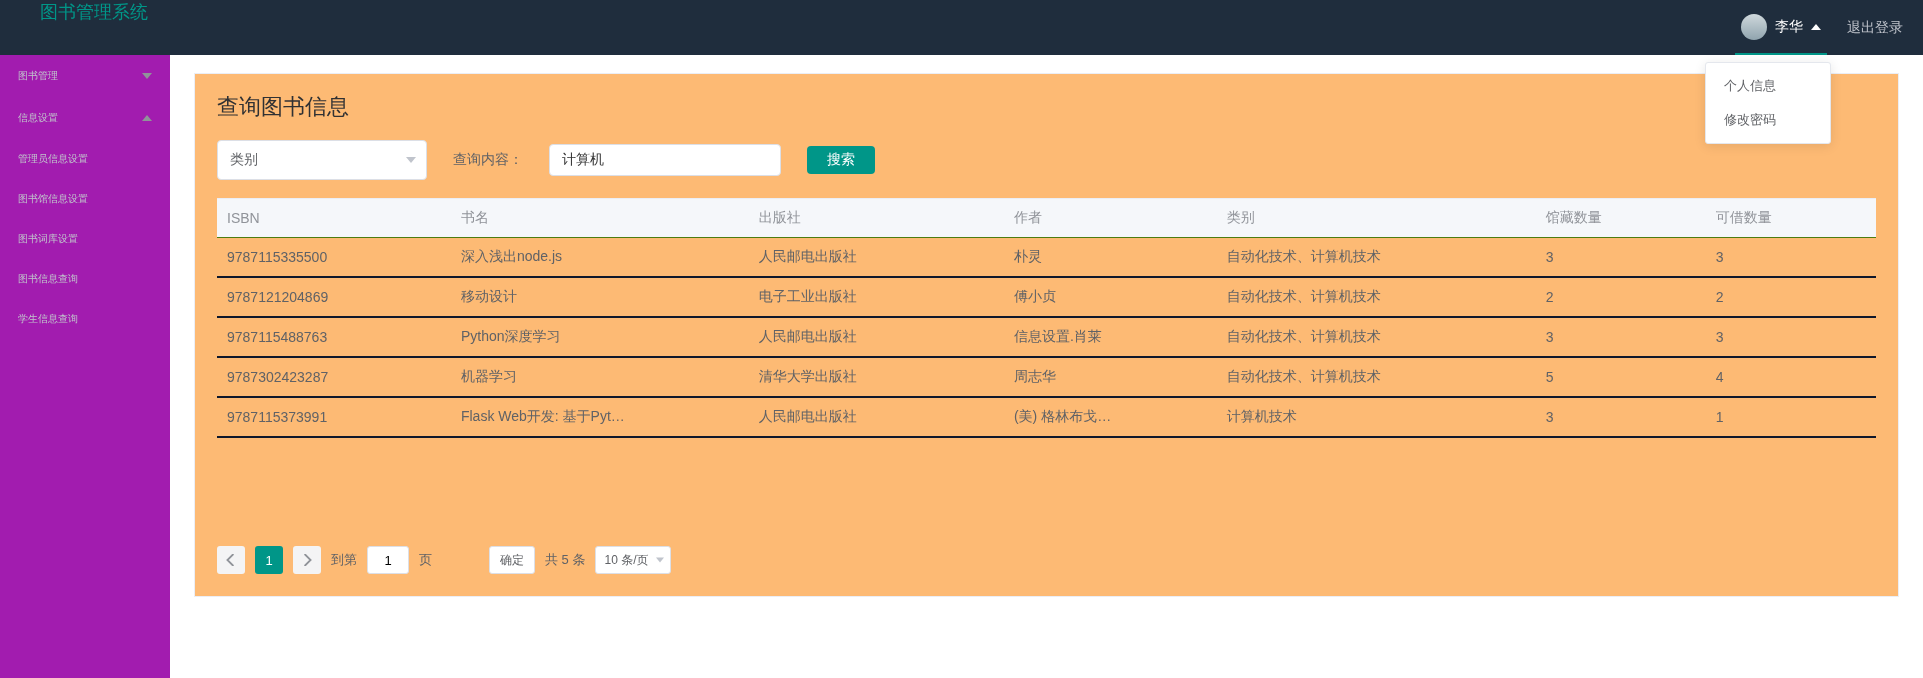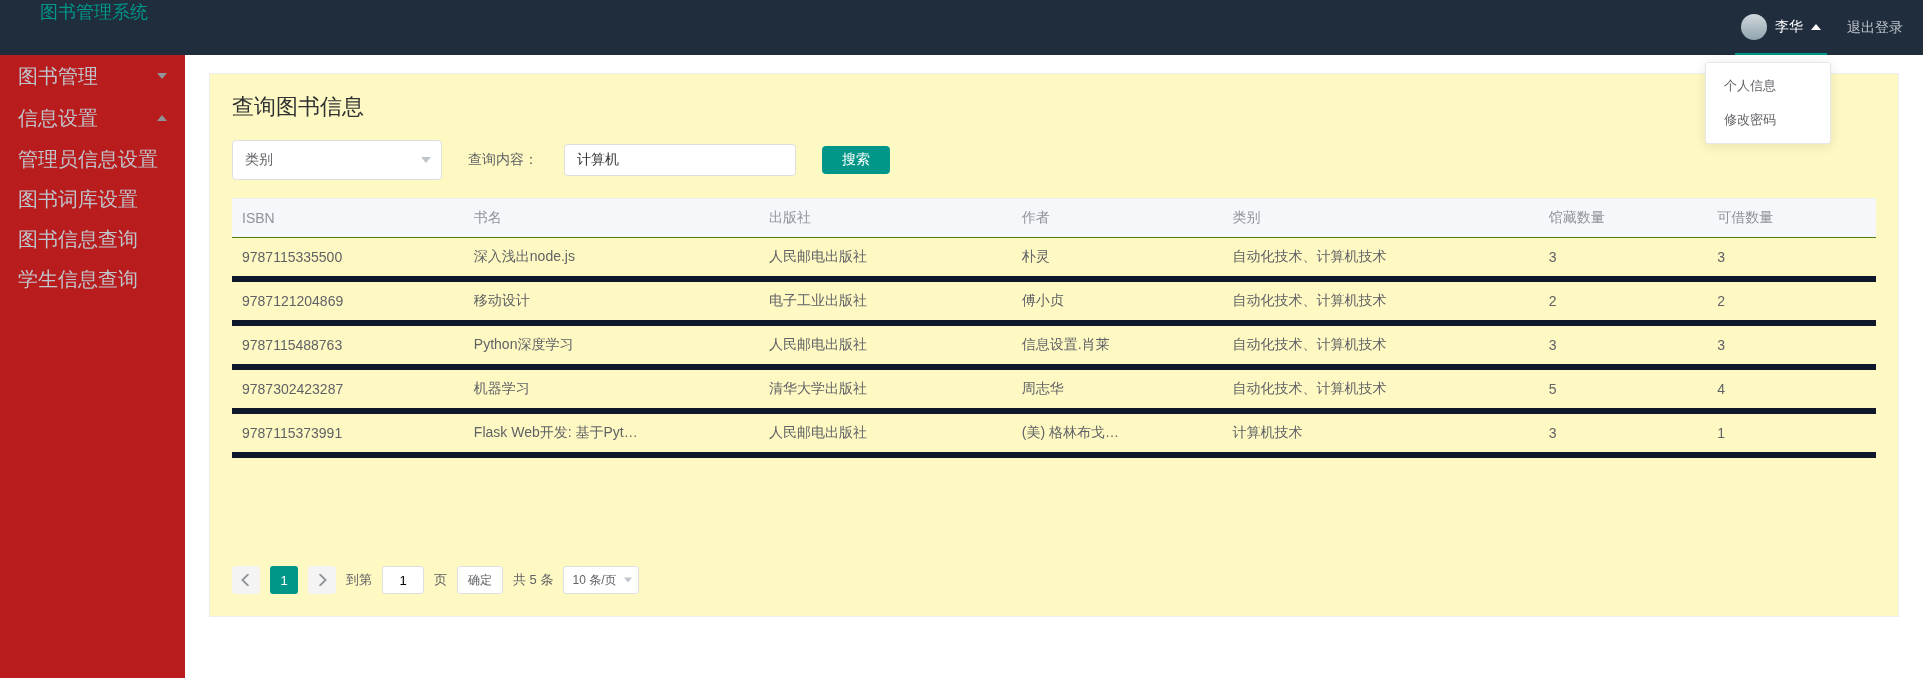--- a/index.html
+++ b/index.html
@@ -48,26 +48,26 @@
     padding: 8px 14px;
     font-size: 13px;
     color: #606266;
     cursor: pointer;
     white-space: nowrap;
   }
 
   
   .body-row { flex: 1; display: flex; min-height: 0; }
   .sidebar {
-    width: 185px;
-    background: #b91c1c;
+    width: 170px;
+    background: #a21caf;
     color: #b5b9bd;
     display: flex;
     flex-direction: column;
-    font-size: 20px;
+    font-size: 10px;
   }
   .menu-group-title {
     display: flex;
     align-items: center;
     justify-content: space-between;
     padding: 0 18px;
     height: 42px;
     cursor: pointer;
     color: #c0c4cc;
   }
@@ -83,21 +83,21 @@
     width: 0; height: 0;
     border-left: 5px solid transparent;
     border-right: 5px solid transparent;
   }
   .chev.down { border-top: 6px solid #909399; }
   .chev.up   { border-bottom: 6px solid #909399; }
 
   
   .main { flex: 1; padding: 18px 24px 18px 24px; overflow: auto; }
   .panel {
-    background: #fef9c3;
+    background: #fdba74;
     border: 1px solid #ebeef5;
   }
   .panel-inner { padding: 18px 22px 22px 22px; }
   .page-title { font-size: 22px; color: #303133; margin-bottom: 18px; font-weight: 500; }
 
   .query-row { display: flex; align-items: center; gap: 26px; margin-bottom: 18px; }
   .select-wrap {
     position: relative;
     width: 210px;
     height: 40px;
@@ -150,21 +150,21 @@
     font-weight: 500;
     color: #909399;
     background: #f5f7fa;
     border-top: 1px solid #ebeef5;
     border-bottom: 1px solid #4d7c0f;
     padding: 10px 10px;
   }
   table.data-table td {
     color: #606266;
     padding: 10px 10px;
-    border-bottom: 6px solid #0f172a;
+    border-bottom: 2px solid #0f172a;
     white-space: nowrap;
     overflow: hidden;
     text-overflow: ellipsis;
     max-width: 0;
   }
 
   .table-pad { height: 90px; }
 
   
   .pager-row { display: flex; align-items: center; gap: 10px; margin-top: 18px; color: #606266; font-size: 13px; }
@@ -194,20 +194,21 @@
   }
   .confirm-btn {
     height: 28px;
     padding: 0 10px;
     border: 1px solid #dcdfe6;
     border-radius: 3px;
     background: #fff;
     font-size: 12px;
     cursor: pointer;
     color: #606266;
+    margin-left: 47px;
   }
   .page-size {
     height: 28px;
     border: 1px solid #dcdfe6;
     border-radius: 3px;
     padding: 0 22px 0 8px;
     position: relative;
     display: flex; align-items: center;
     font-size: 12px;
     cursor: pointer;
@@ -249,20 +250,21 @@
     <div class="menu-group-title">
       <span>图书管理</span>
       <span class="chev down"></span>
     </div>
 
     <div class="menu-group-title">
       <span>信息设置</span>
       <span class="chev up"></span>
     </div>
     <div class="menu-item">管理员信息设置</div>
+    <div class="menu-item">图书馆信息设置</div>
     <div class="menu-item">图书词库设置</div>
     <div class="menu-item">图书信息查询</div>
     <div class="menu-item">学生信息查询</div>
   </div>
 
   <div class="main">
     <div class="panel">
       <div class="panel-inner">
         <div class="page-title">查询图书信息</div>
 

